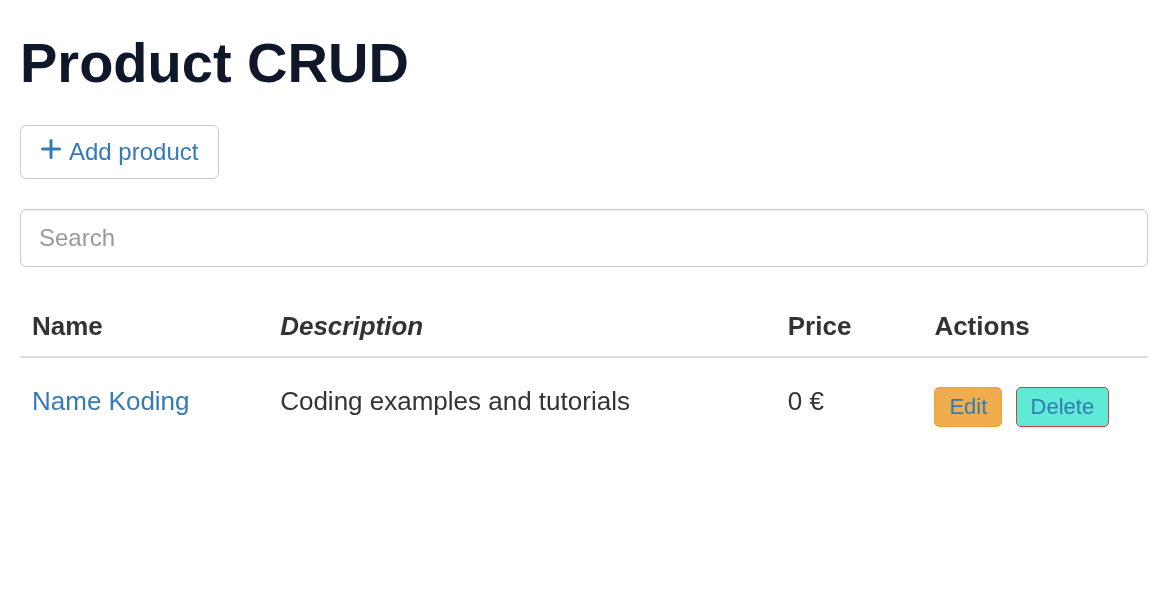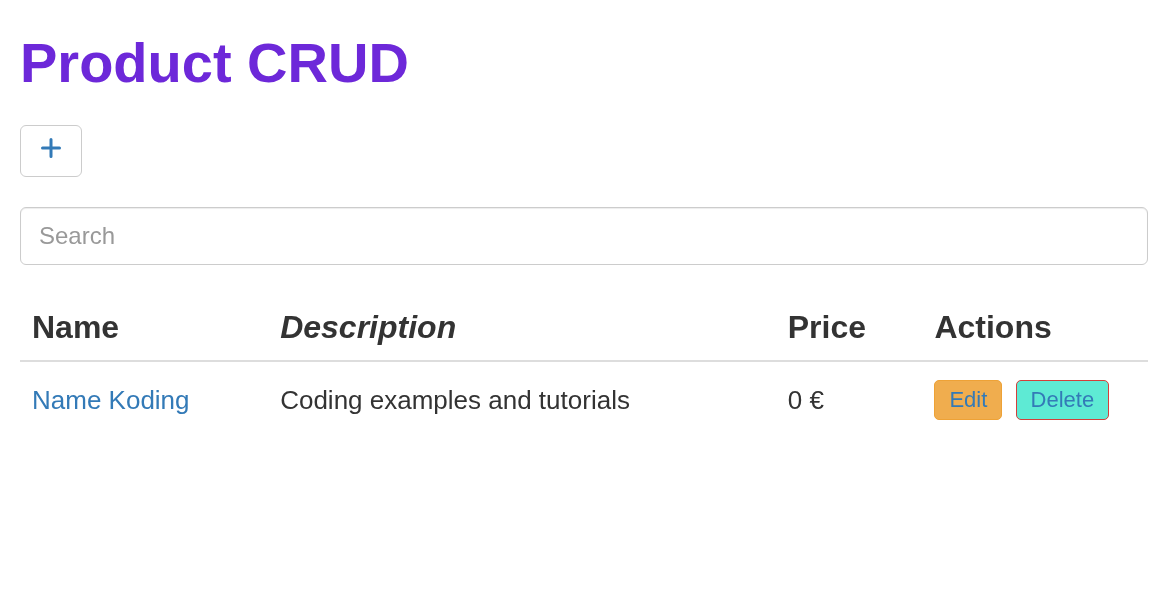--- a/index.html
+++ b/index.html
@@ -9,21 +9,21 @@
     }
     body {
       font-family: -apple-system, BlinkMacSystemFont, "Helvetica Neue", Helvetica, Arial, sans-serif;
       color: #333;
       background: #fff;
       padding: 20px;
     }
     .page-title {
       font-size: 56px;
       font-weight: 600;
-      color: #6d28d9;
+      color: #0f172a;
       margin-bottom: 30px;
       margin-top: 10px;
     }
     .add-btn {
       display: inline-flex;
       align-items: center;
       gap: 8px;
       padding: 12px 20px;
       font-size: 24px;
       color: #337ab7;
@@ -49,21 +49,21 @@
     }
     .search-input::placeholder {
       color: #999;
     }
     table {
       width: 100%;
       border-collapse: collapse;
     }
     th {
       text-align: left;
-      font-size: 32px;
+      font-size: 26px;
       font-weight: 700;
       color: #333;
       padding: 14px 12px;
       border-bottom: 2px solid #ddd;
     }
     td {
       font-size: 26px;
       padding: 18px 12px;
       color: #333;
       vertical-align: middle;
@@ -74,20 +74,21 @@
       cursor: pointer;
     }
     .btn {
       display: inline-block;
       padding: 6px 14px;
       font-size: 22px;
       color: #337ab7;
       border-radius: 5px;
       cursor: pointer;
       border: 1px solid transparent;
+      margin-top: 11px;
     }
     .btn-warning {
       background: #f0ad4e;
       border-color: #eea236;
     }
     .btn-danger {
       background: #5eead4;
       border-color: #d43f3a;
     }
     .actions-cell .btn + .btn {
@@ -104,20 +105,21 @@
 
 
 <h1 class="page-title">Product CRUD</h1>
 
 <button class="add-btn">
   <span class="plus-icon">
     <svg width="20" height="20" viewBox="0 0 16 16" fill="#337ab7">
       <path d="M8 0a1.2 1.2 0 0 1 1.2 1.2V6.8h5.6a1.2 1.2 0 0 1 0 2.4H9.2v5.6a1.2 1.2 0 0 1-2.4 0V9.2H1.2a1.2 1.2 0 0 1 0-2.4h5.6V1.2A1.2 1.2 0 0 1 8 0z"></path>
     </svg>
   </span>
+  <span>Add product</span>
 </button>
 
 <input type="text" class="search-input" placeholder="Search" style="">
 
 <table>
   <thead>
     <tr>
       <th class="col-name">Name</th>
       <th class="col-desc">Description</th>
       <th class="col-price">Price</th>

